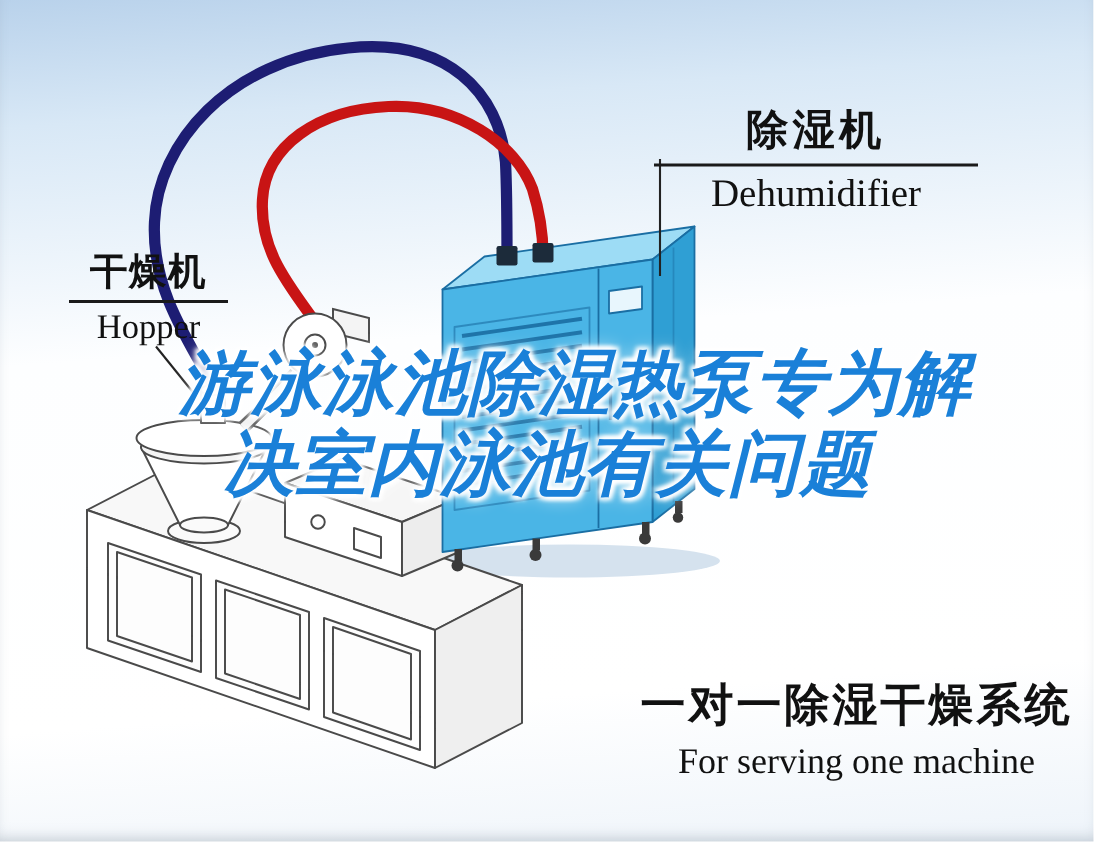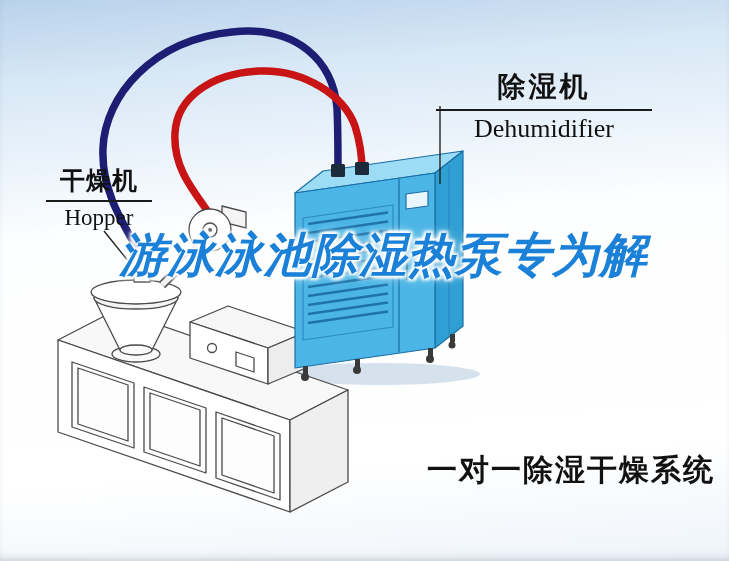--- a/index.html
+++ b/index.html
@@ -148,19 +148,21 @@
     <div class="en">Hopper</div>
   </div>
 
   <div class="callout-label dehu-label">
     <div class="cn">除湿机</div>
     <div class="en">Dehumidifier</div>
   </div>
 
   <div class="headline">
     <div class="l1">游泳泳池除湿热泵专为解</div>
+    <div class="l2">决室内泳池有关问题</div>
   </div>
 
   <div class="footer-label">
     <div class="cn">一对一除湿干燥系统</div>
+    <div class="en">For serving one machine</div>
   </div>
 
 </div>
 
 </body></html>

